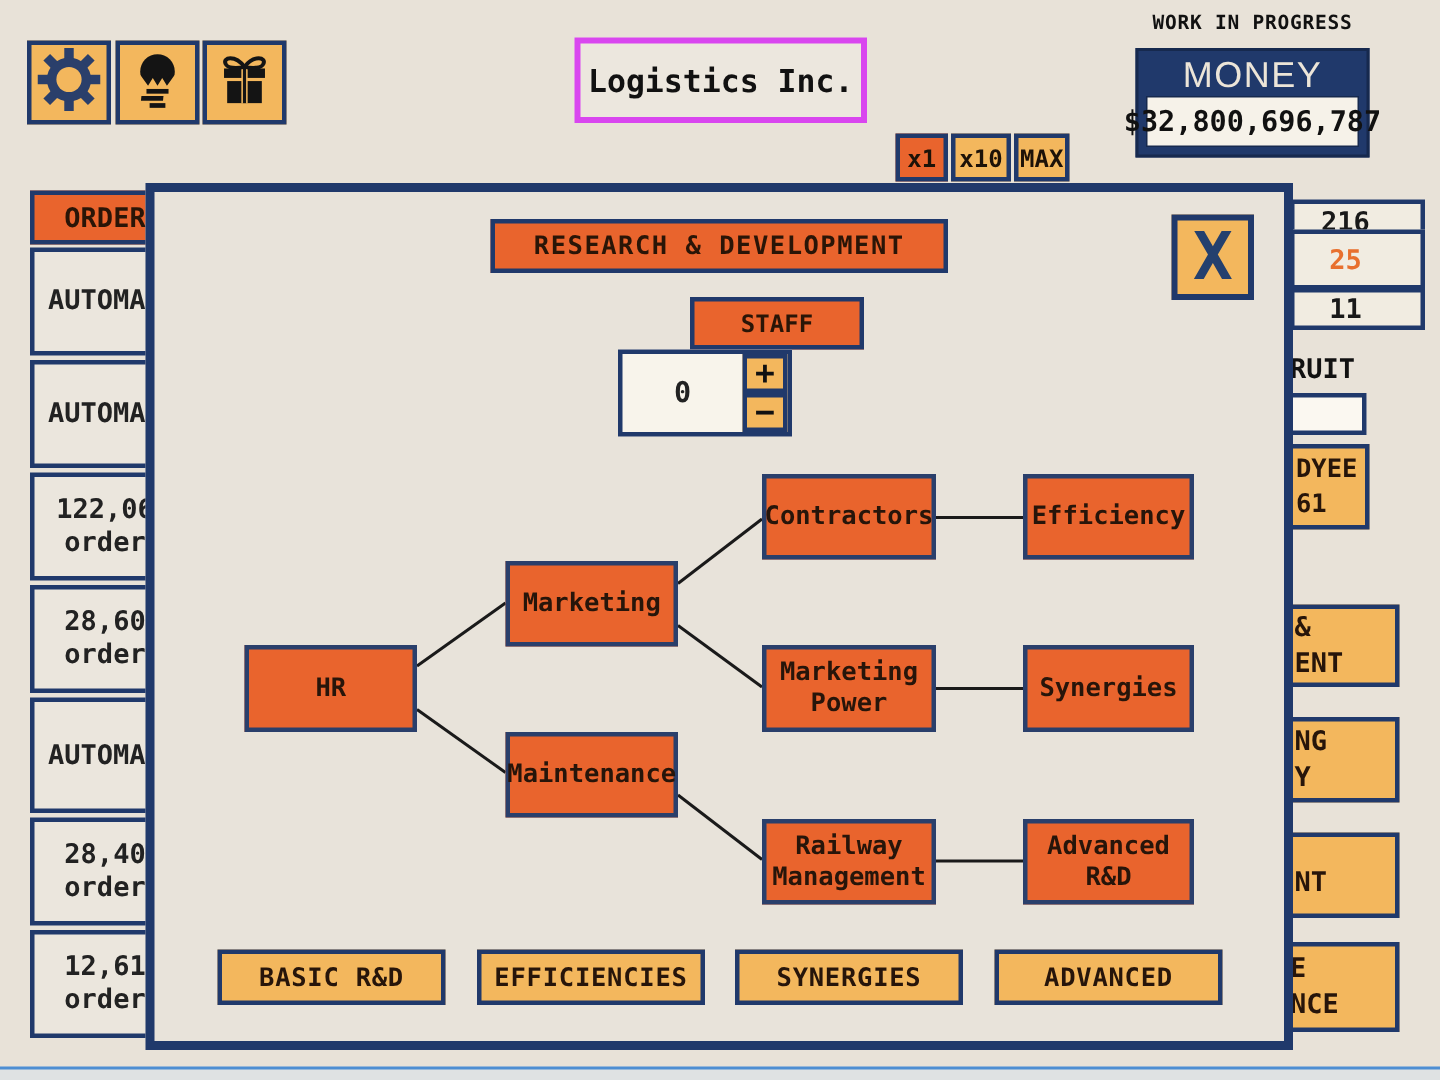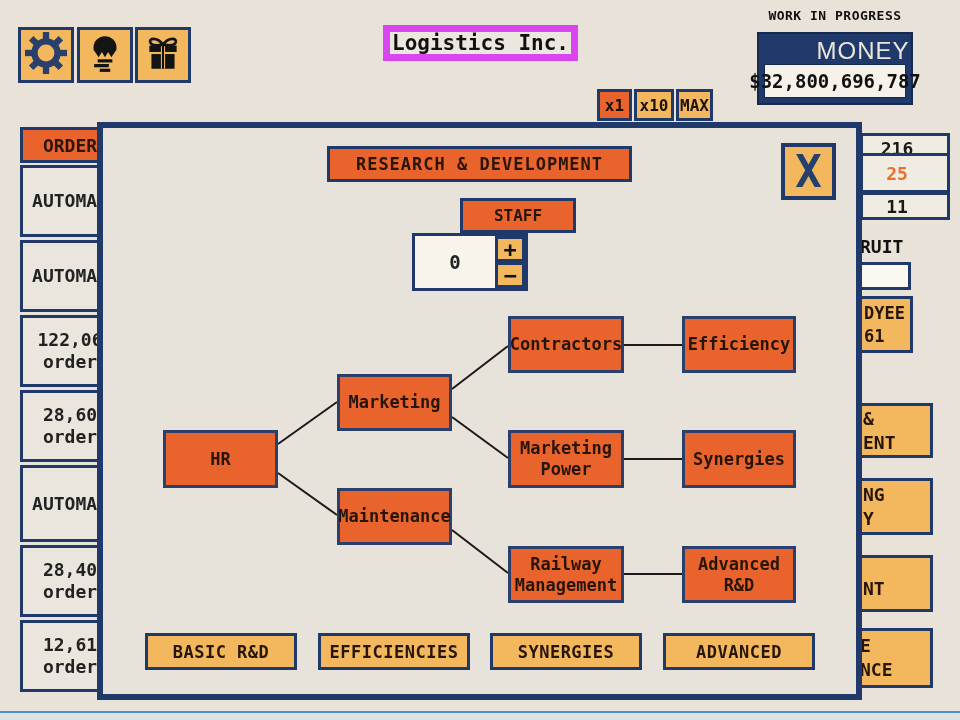--- a/index.html
+++ b/index.html
@@ -7,25 +7,25 @@
   #stage{position:relative;width:960px;height:720px;background:#e8e2d8;overflow:hidden;}
   .mono{font-family:"DejaVu Sans Mono",monospace;}
   .abs{position:absolute;box-sizing:border-box;}
   .tan{background:#f3b75d;}
   .orange{background:#e9642d;}
   .ctr{display:flex;align-items:center;justify-content:center;text-align:center;}
   .pre{white-space:pre-line;}
   
   .icon-btn{width:56px;height:56px;top:27px;border:3px solid #20396b;background:#f3b75d;display:flex;align-items:center;justify-content:center;}
   
-  #title-box{left:383px;top:25px;width:195px;height:36px;background:#ece7de;border:7px solid #d946ef;font-size:21px;font-weight:bold;color:#111;}
+  #title-box{left:383px;top:25px;width:195px;height:57px;background:#ece7de;border:4px solid #d946ef;font-size:21px;font-weight:bold;color:#111;}
   
   #wip{left:753px;top:8px;width:164px;height:18px;font-size:13px;font-weight:bold;color:#111;text-align:center;letter-spacing:0.5px;}
   #money-panel{left:757px;top:32px;width:156px;height:73px;background:#20396b;border:2px solid #16294e;}
-  #money-label{position:absolute;left:0;top:3px;width:100%;text-align:center;font-family:"Liberation Sans",sans-serif;font-size:24px;color:#ece5d8;letter-spacing:1px;margin-left:28px;}
+  #money-label{position:absolute;left:0;top:3px;width:100%;text-align:center;font-family:"Liberation Sans",sans-serif;font-size:24px;color:#ece5d8;letter-spacing:1px;}
   #money-value{position:absolute;left:5px;right:5px;bottom:5px;height:32px;background:#f6f2e9;border:1px solid #16294e;font-size:19px;font-weight:bold;color:#111;display:flex;align-items:center;justify-content:center;}
   
   .mult{top:89px;height:32px;border:3px solid #20396b;font-size:16px;font-weight:bold;color:#1d1208;}
   
   .ord-cell{left:20px;width:100px;background:#ebe6dd;border:3px solid #20396b;font-size:18px;font-weight:bold;color:#222;line-height:22px;}
   #ord-header{left:20px;top:127px;width:100px;height:36px;background:#e9642d;border:3px solid #20396b;font-size:18px;font-weight:bold;color:#2a1507;}
   
   .stat{left:860px;width:90px;background:#f1ece1;border:3px solid #20396b;font-size:18px;font-weight:bold;color:#191919;padding-right:16px;}
   #recruit-frag{left:860px;top:236px;font-size:18px;font-weight:bold;color:#111;}
   #recruit-input{left:845px;top:262px;width:66px;height:28px;background:#fbf8f1;border:3px solid #20396b;}

